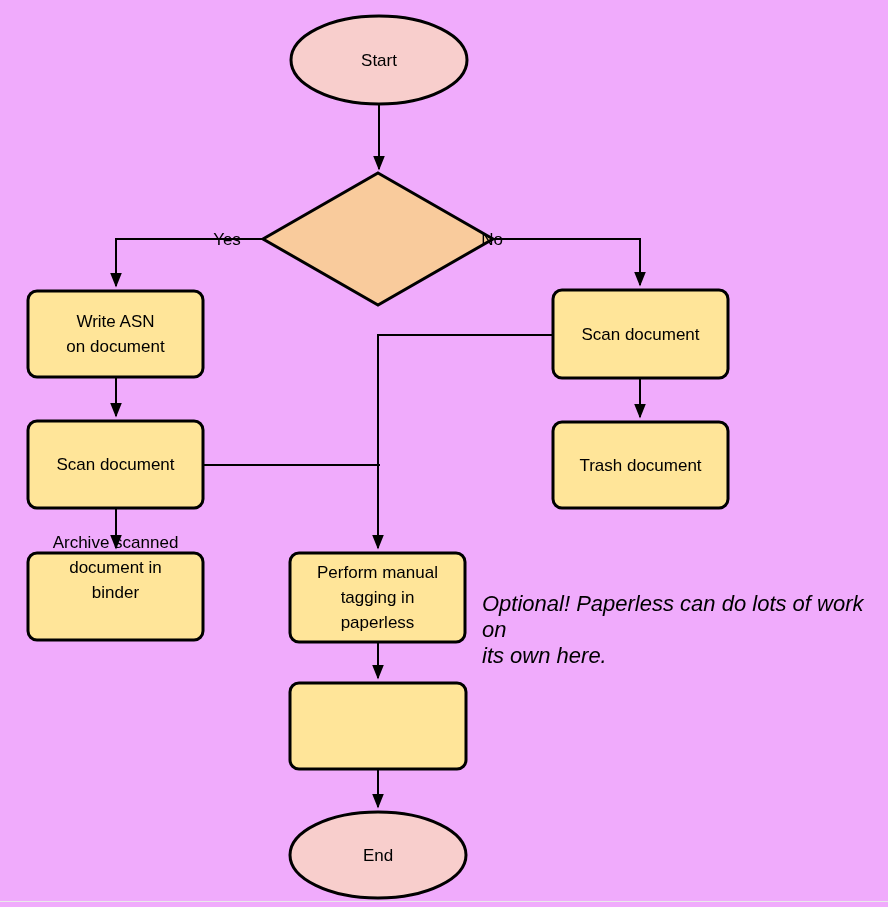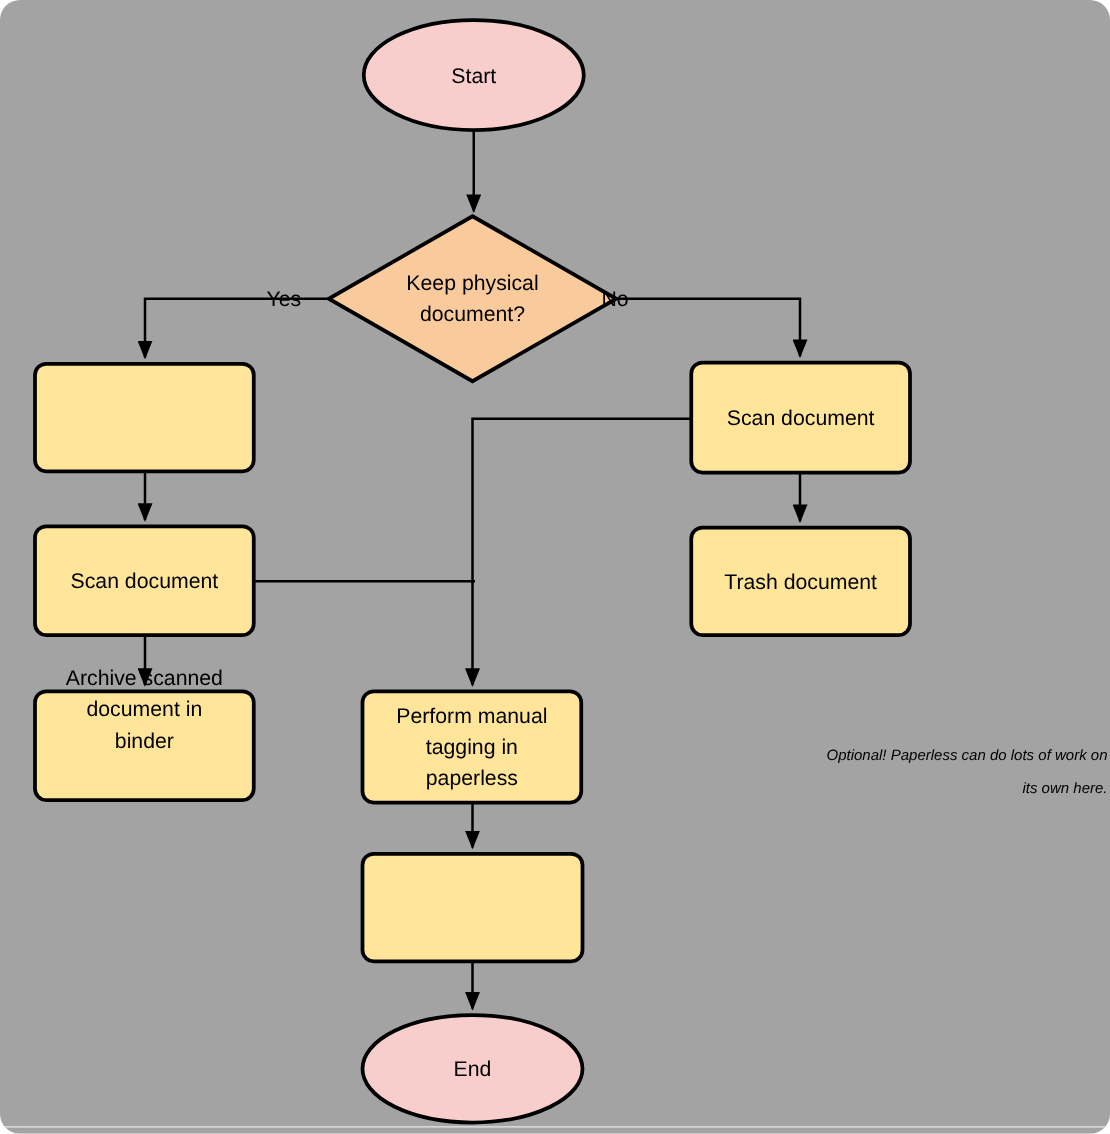--- a/index.html
+++ b/index.html
@@ -1,49 +1,48 @@
 <!DOCTYPE html>
 <html><head>
 <meta charset="utf-8">
 <style>
   html, body { margin: 0; padding: 0; background: #ffffff; }
   .canvas {
     position: relative;
     width: 888px;
     height: 907px;
-    background: #a3a3a3;
+    background: #f0abfc;
     font-family: "Liberation Sans", sans-serif;
     color: #000000;
     overflow: hidden;
-    border-radius: 16px;
   }
   .canvas svg { position: absolute; left: 0; top: 0; }
   .label {
     position: absolute;
     display: flex;
     align-items: center;
     justify-content: center;
     text-align: center;
     white-space: pre-line;
     font-size: 17px;
     line-height: 25px;
     color: #000000;
   }
   .edge-label { line-height: 22px; margin-top: 20px; }
   .annotation {
     position: absolute;
     left: 482px;
     top: 591px;
     width: 404px;
-    font-size: 12px;
+    font-size: 22px;
     font-style: italic;
     line-height: 26px;
     white-space: pre-line;
     color: #000000;
-    text-align: right;
+    text-align: left;
   }
   .page-edge {
     position: absolute;
     left: 0;
     top: 901px;
     width: 888px;
     height: 1px;
     background: #e9e9e9;
   }
   .shape { stroke: #000000; stroke-width: 3; }
@@ -79,27 +78,27 @@
     <path class="edge" d="M116 508 V548" marker-end="url(#arrowhead)"></path>
     <path class="edge" d="M640 378 V417" marker-end="url(#arrowhead)"></path>
     <path class="edge" d="M203 465 H380"></path>
     <path class="edge" d="M553 335 H378 V548" marker-end="url(#arrowhead)"></path>
     <path class="edge" d="M378 642 V678" marker-end="url(#arrowhead)"></path>
     <path class="edge" d="M378 769 V807" marker-end="url(#arrowhead)"></path>
   </svg>
 
   <div class="label" style="left:291px; top:16px; width:176px; height:88px;">Start</div>
 
-  <div class="label" style="left:263px; top:173px; width:230px; height:132px;">Keep physical
-document?</div>
 
   <div class="label edge-label" style="left:199px; top:208px; width:56px; height:24px;">Yes</div>
 
   <div class="label edge-label" style="left:464px; top:208px; width:56px; height:24px;">No</div>
 
+  <div class="label" style="left:28px; top:291px; width:175px; height:86px;">Write ASN
+on document</div>
 
   <div class="label" style="left:28px; top:421px; width:175px; height:87px;">Scan document</div>
 
   <div class="label" style="left:28px; top:524px; width:175px; height:87px;">Archive scanned
 document in
 binder</div>
 
   <div class="label" style="left:553px; top:290px; width:175px; height:88px;">Scan document</div>
 
   <div class="label" style="left:553px; top:422px; width:175px; height:86px;">Trash document</div>

